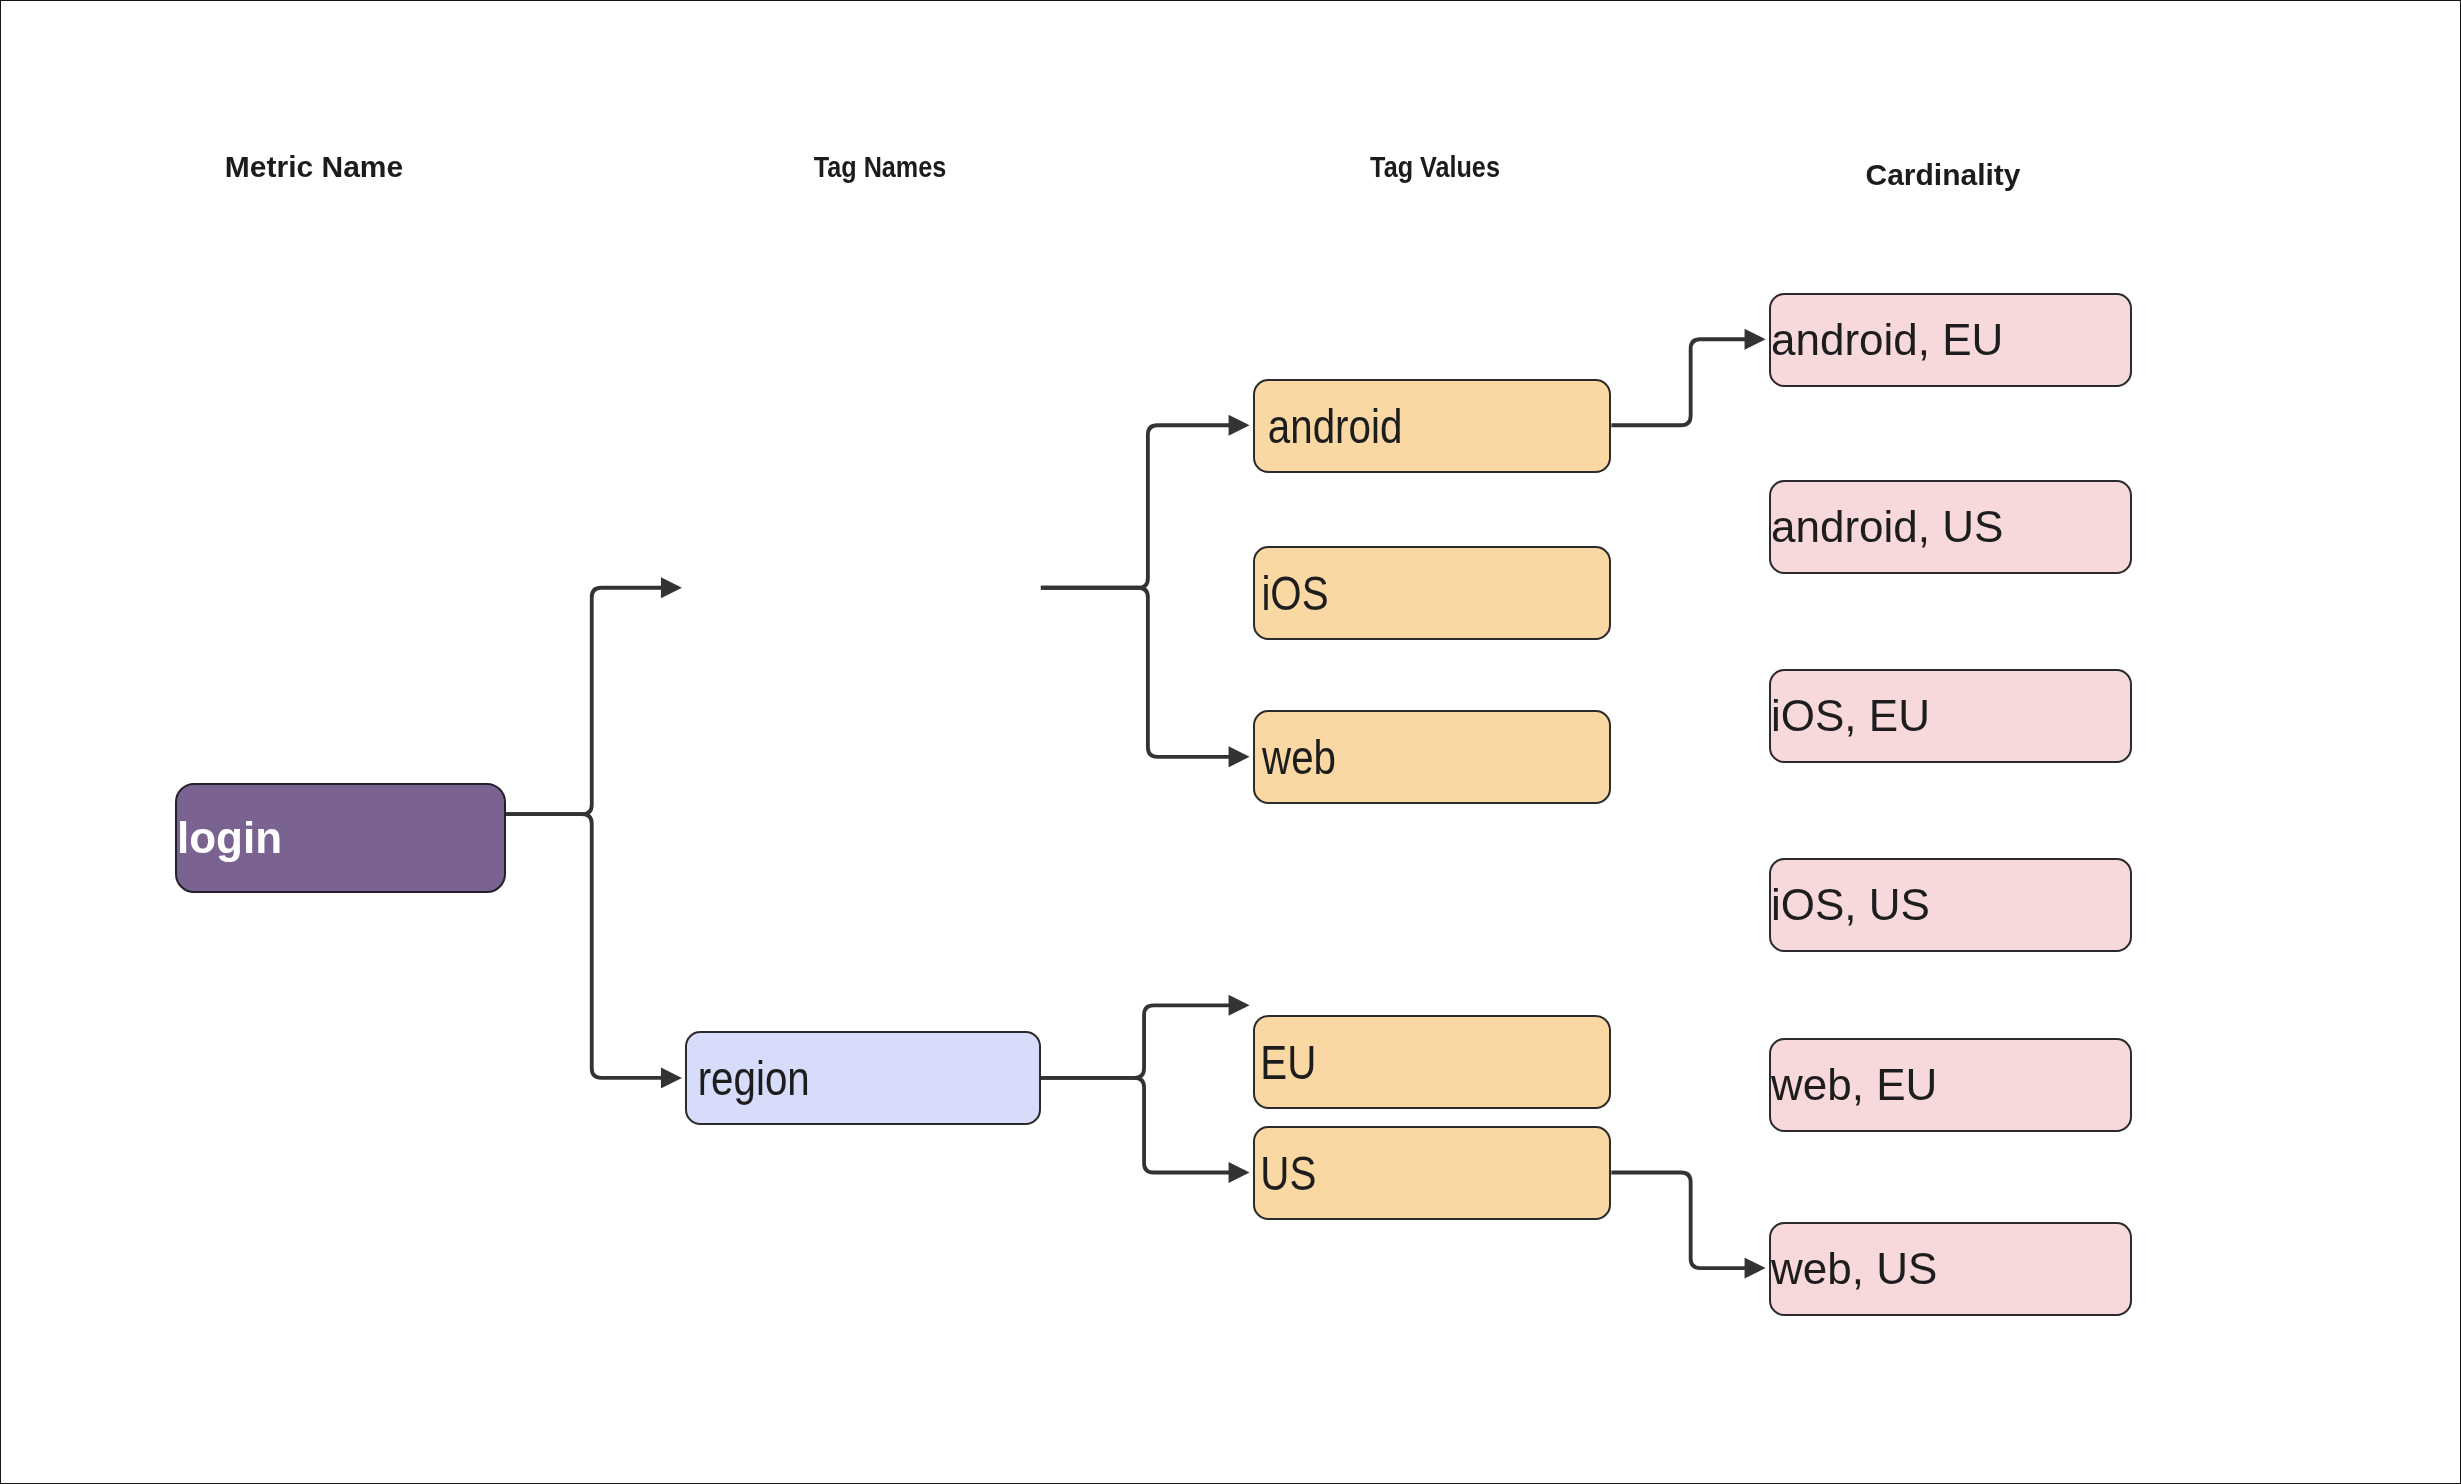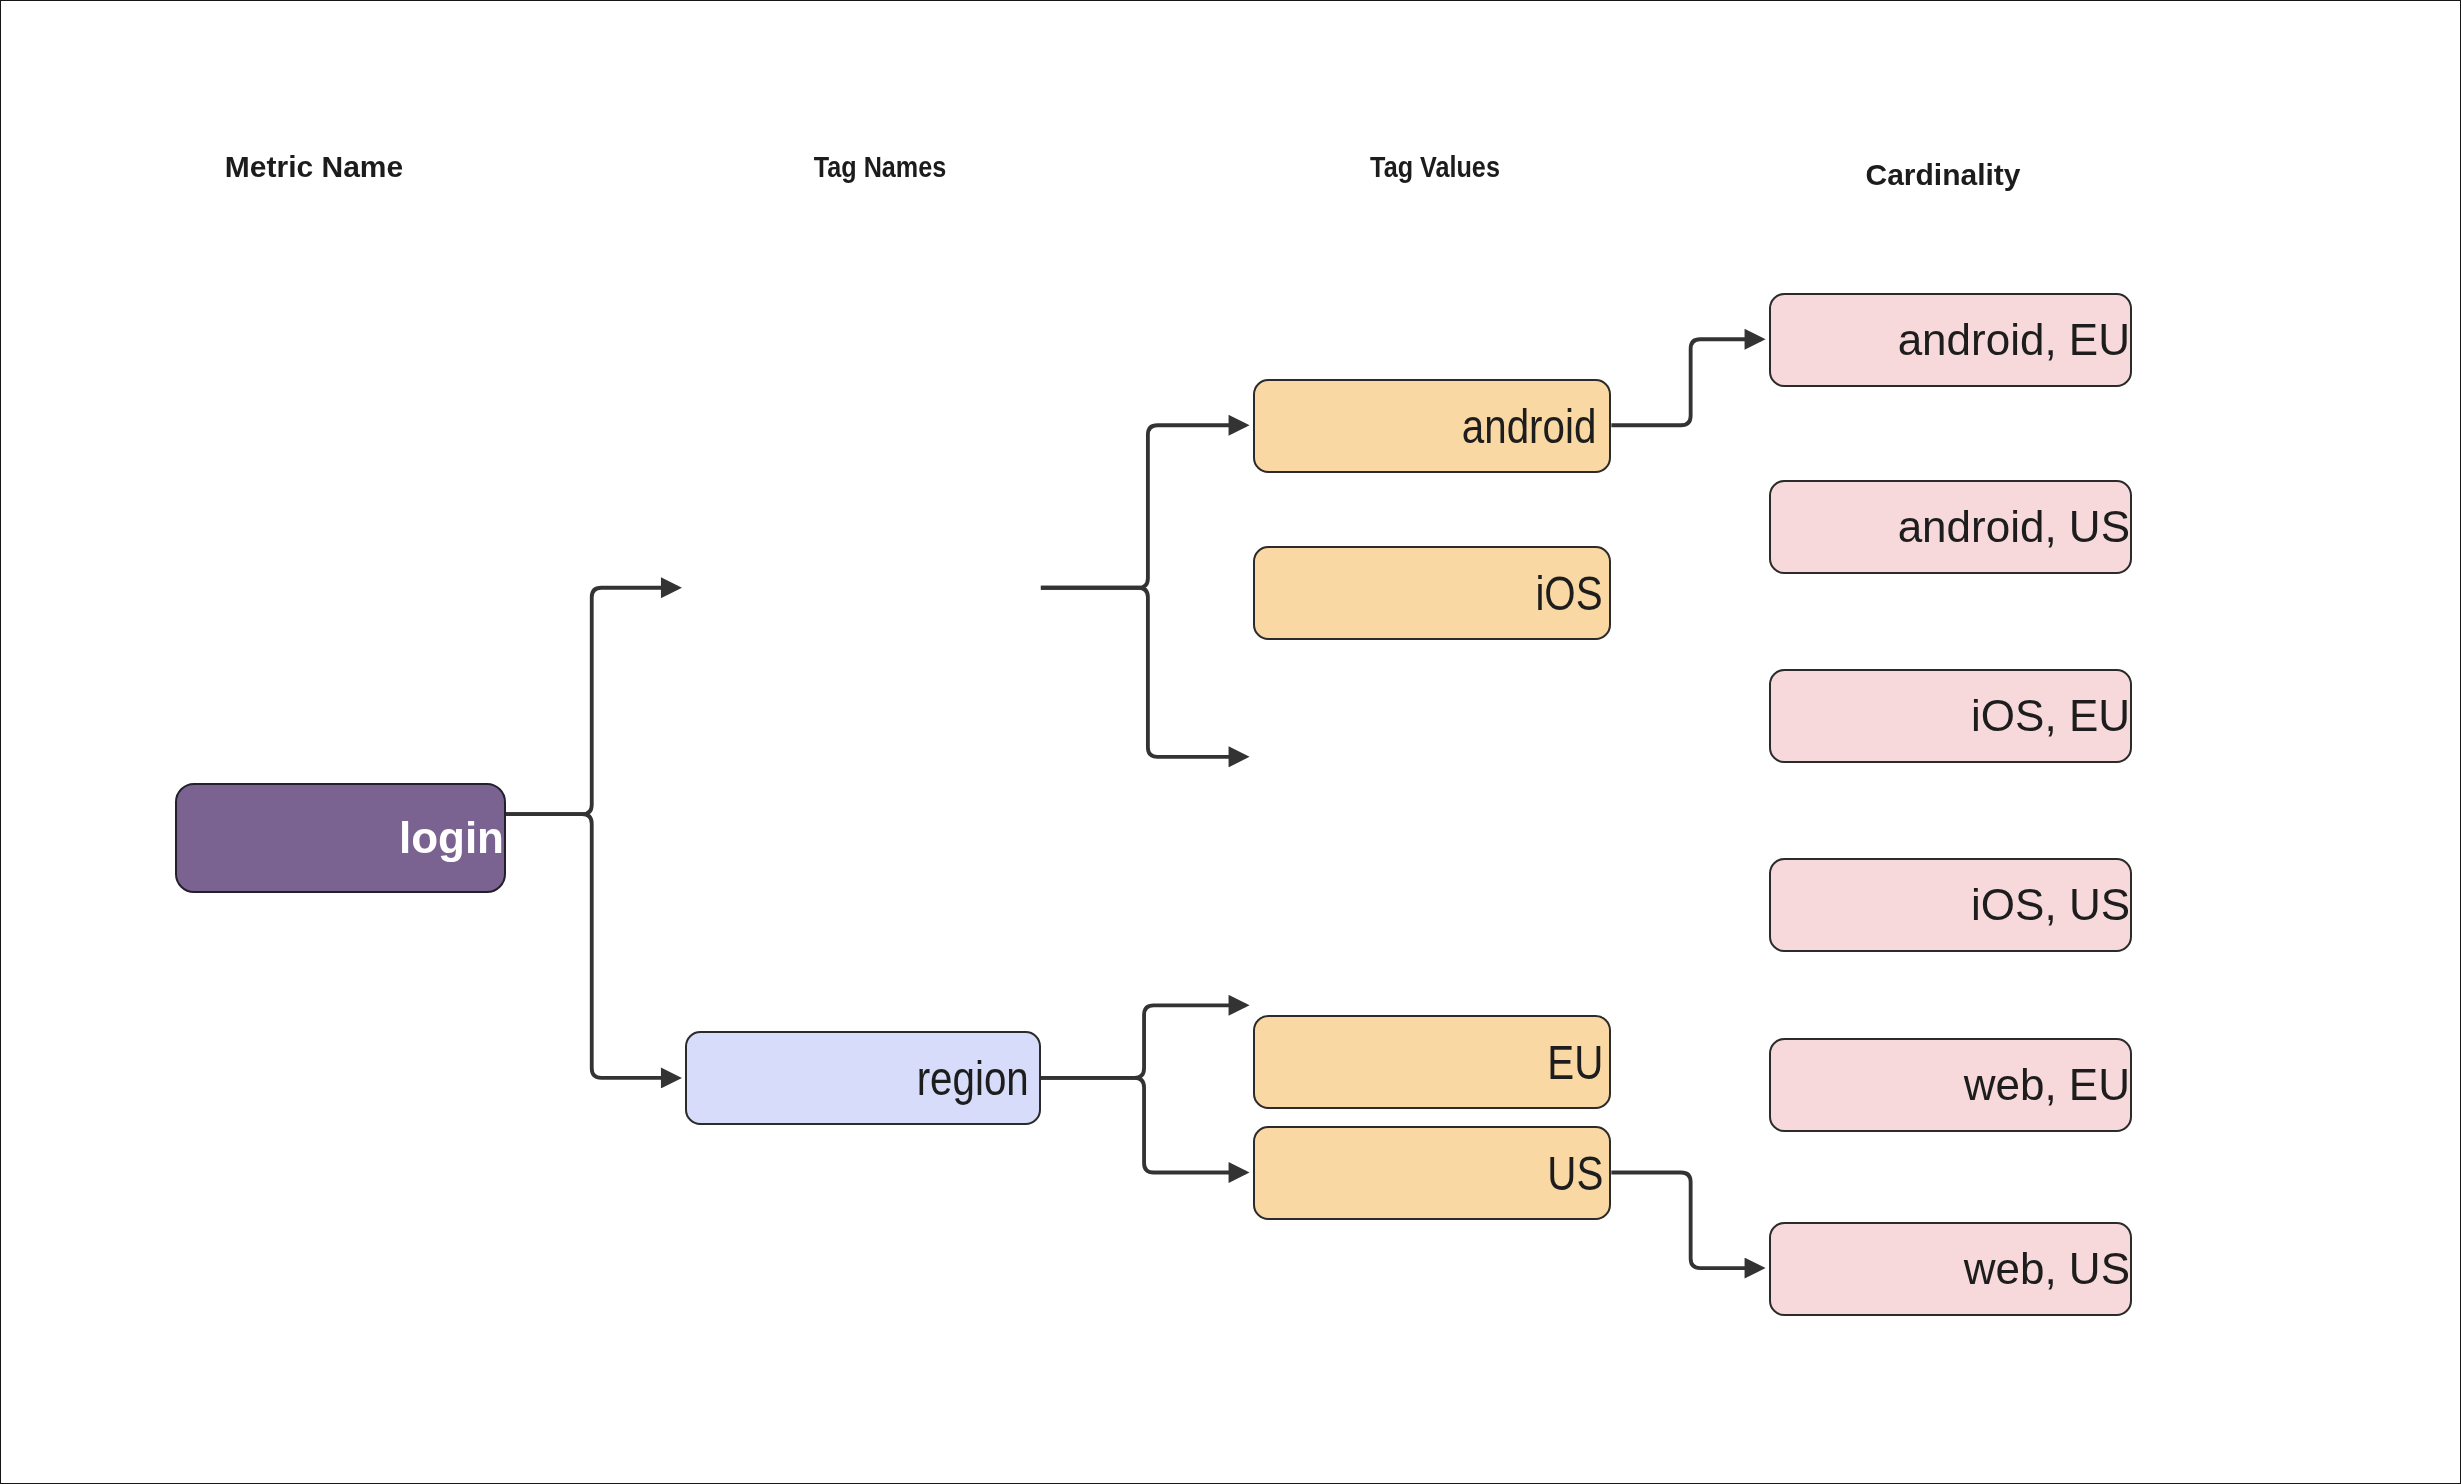--- a/index.html
+++ b/index.html
@@ -17,21 +17,21 @@
     position:absolute;
     transform:translateX(-50%);
     font-weight:bold;
     font-size:30px;
     color:#1c1c1c;
     white-space:nowrap;
   }
   .hdr .squish, .node .squish { display:inline-block; transform:scaleX(0.84); transform-origin:center; }
   .node {
     position:absolute;
-    display:flex; align-items:center; justify-content:flex-end;
+    display:flex; align-items:center; justify-content:flex-start;
     box-sizing:border-box;
     border:2.4px solid #2b2b2b;
     border-radius:15.3px;
     font-size:44px;
     color:#1d1d1d;
     white-space:nowrap;
   }
   .node .squish { font-size:48px; }
   .node.purple {
     background:#7a6391;
@@ -88,20 +88,23 @@
   <div class="node blue" style="left:684px;top:1030px;width:356px;height:94px">
     <span class="squish">region</span>
   </div>
 
   <div class="node orange" style="left:1252px;top:378px;width:358px;height:94px">
     <span class="squish">android</span>
   </div>
   <div class="node orange" style="left:1252px;top:545px;width:358px;height:94px">
     <span class="squish">iOS</span>
   </div>
+  <div class="node orange" style="left:1252px;top:709px;width:358px;height:94px">
+    <span class="squish">web</span>
+  </div>
   <div class="node orange" style="left:1252px;top:1014px;width:358px;height:94px">
     <span class="squish">EU</span>
   </div>
   <div class="node orange" style="left:1252px;top:1125px;width:358px;height:94px">
     <span class="squish">US</span>
   </div>
 
   <div class="node pink" style="left:1768px;top:292px;width:363px;height:94px">
     <span>android, EU</span>
   </div>

